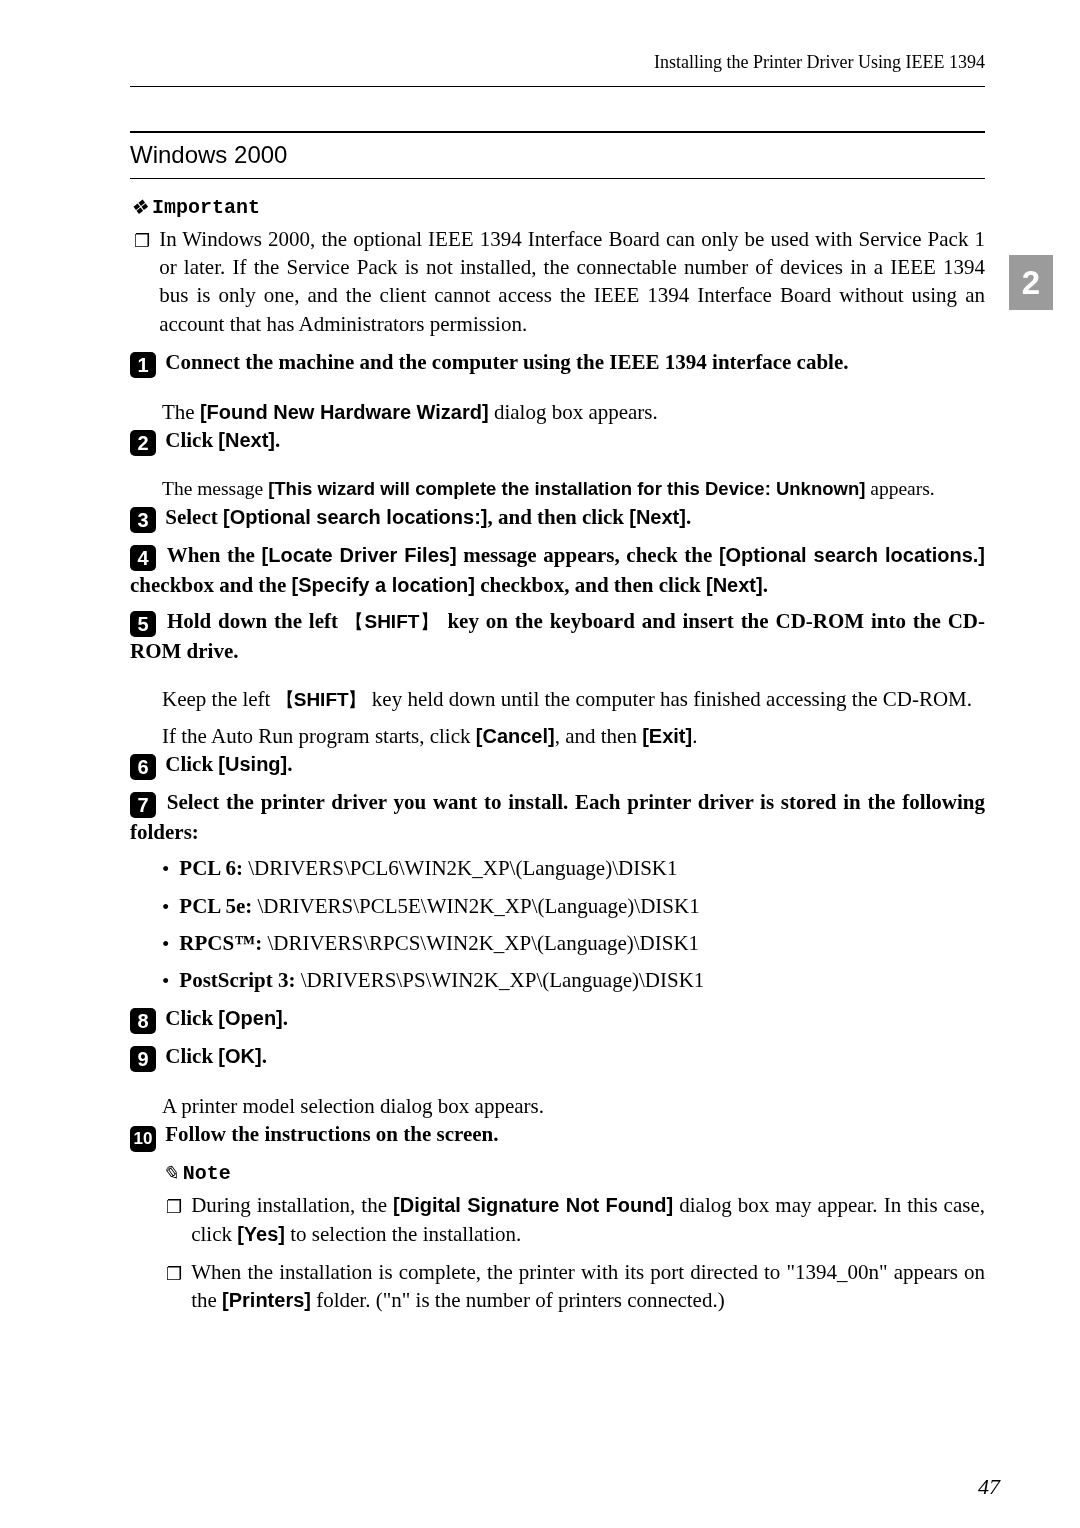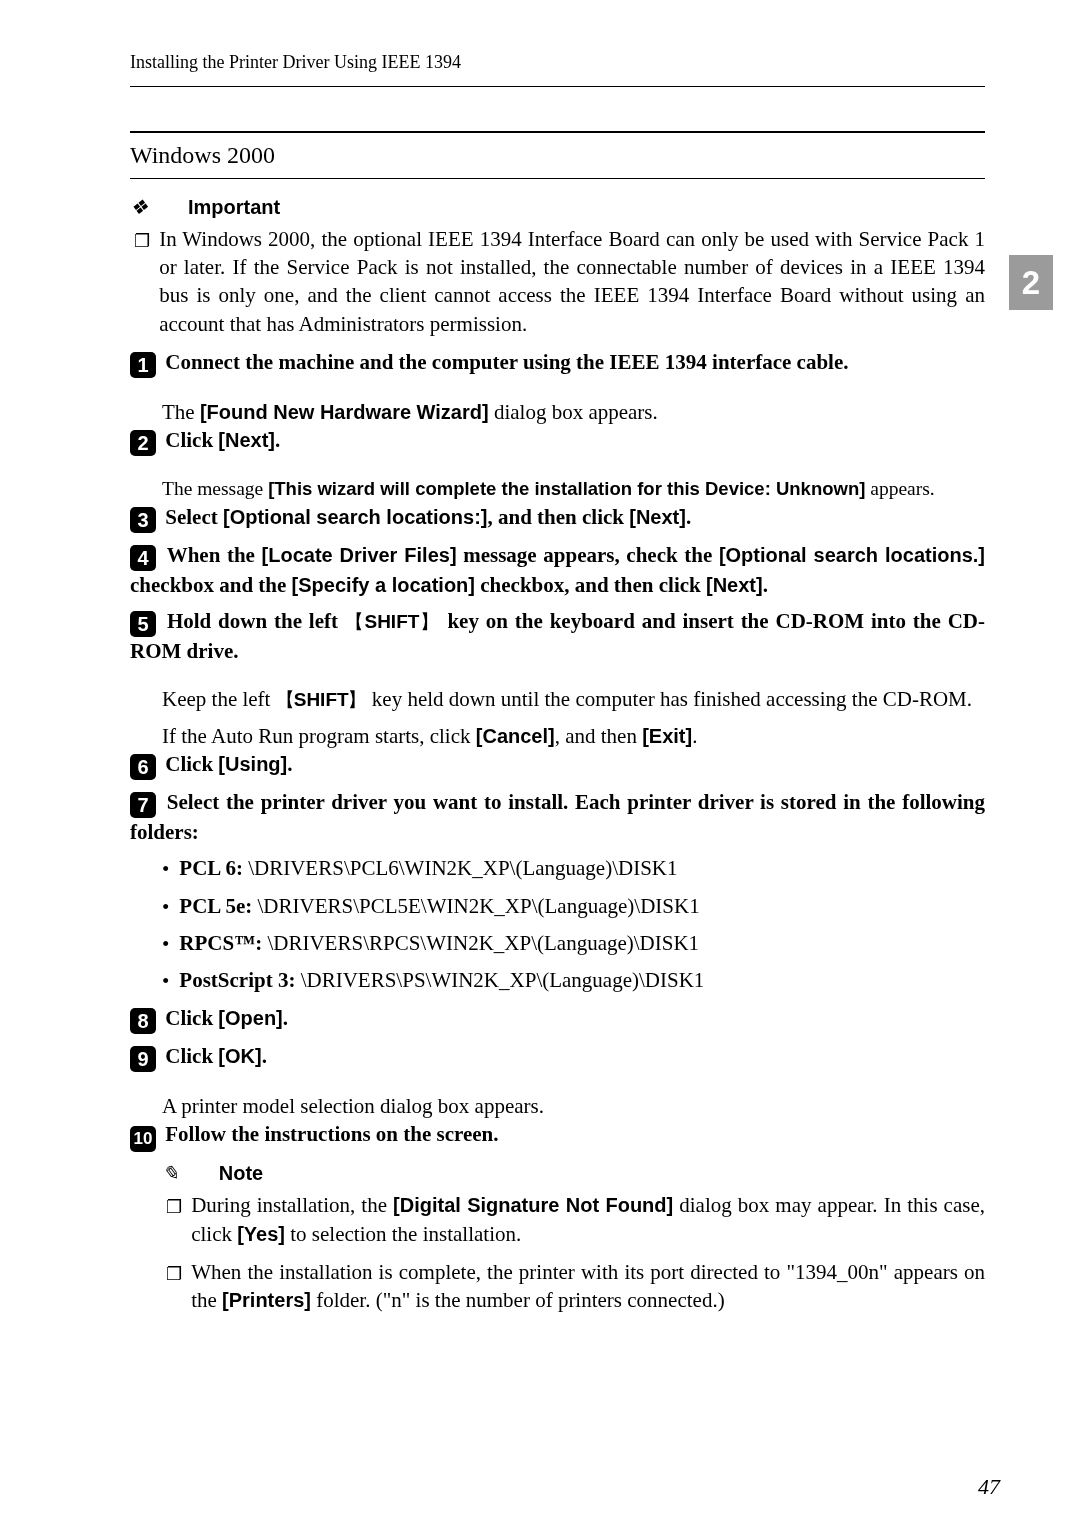--- a/index.html
+++ b/index.html
@@ -8,21 +8,21 @@
     background: #fff;
     width: 1080px;
     height: 1528px;
     padding: 50px 95px 30px 130px;
     position: relative;
     color: #000;
     font-size: 21px;
     line-height: 1.35;
   }
   .header-right {
-    text-align: left;
+    text-align: right;
     font-size: 18px;
     margin-bottom: 12px;
   }
   .header-rule {
     border-top: 1.5px solid #000;
     margin-bottom: 35px;
   }
   .side-tab {
     position: absolute;
     right: 27px;
@@ -31,39 +31,38 @@
     height: 55px;
     background: #9b9b9b;
     color: #fff;
     font-family: Arial, sans-serif;
     font-weight: bold;
     font-size: 33px;
     text-align: center;
     line-height: 55px;
   }
   .section-title {
-    font-family: Liberation Serif, serif;
+    font-family: Liberation Sans, sans-serif;
     font-size: 24px;
     border-top: 2px solid #000;
     border-bottom: 1px solid #000;
     padding: 6px 0;
     margin-bottom: 15px;
     margin-top: 44px;
   }
   .important-header, .note-header {
     display: flex;
     align-items: center;
     gap: 4px;
     margin-bottom: 4px;
   }
   .important-header .label, .note-header .label {
-    font-family: Liberation Sans, sans-serif;
+    font-family: Liberation Mono, monospace;
     font-weight: bold;
     font-size: 20px;
-    margin-left: 36px;
   }
   .sun-icon, .pencil-icon {
     font-size: 20px;
     font-style: italic;
   }
   .boxed-item {
     display: flex;
     align-items: flex-start;
     margin-left: 4px;
     margin-bottom: 10px;

